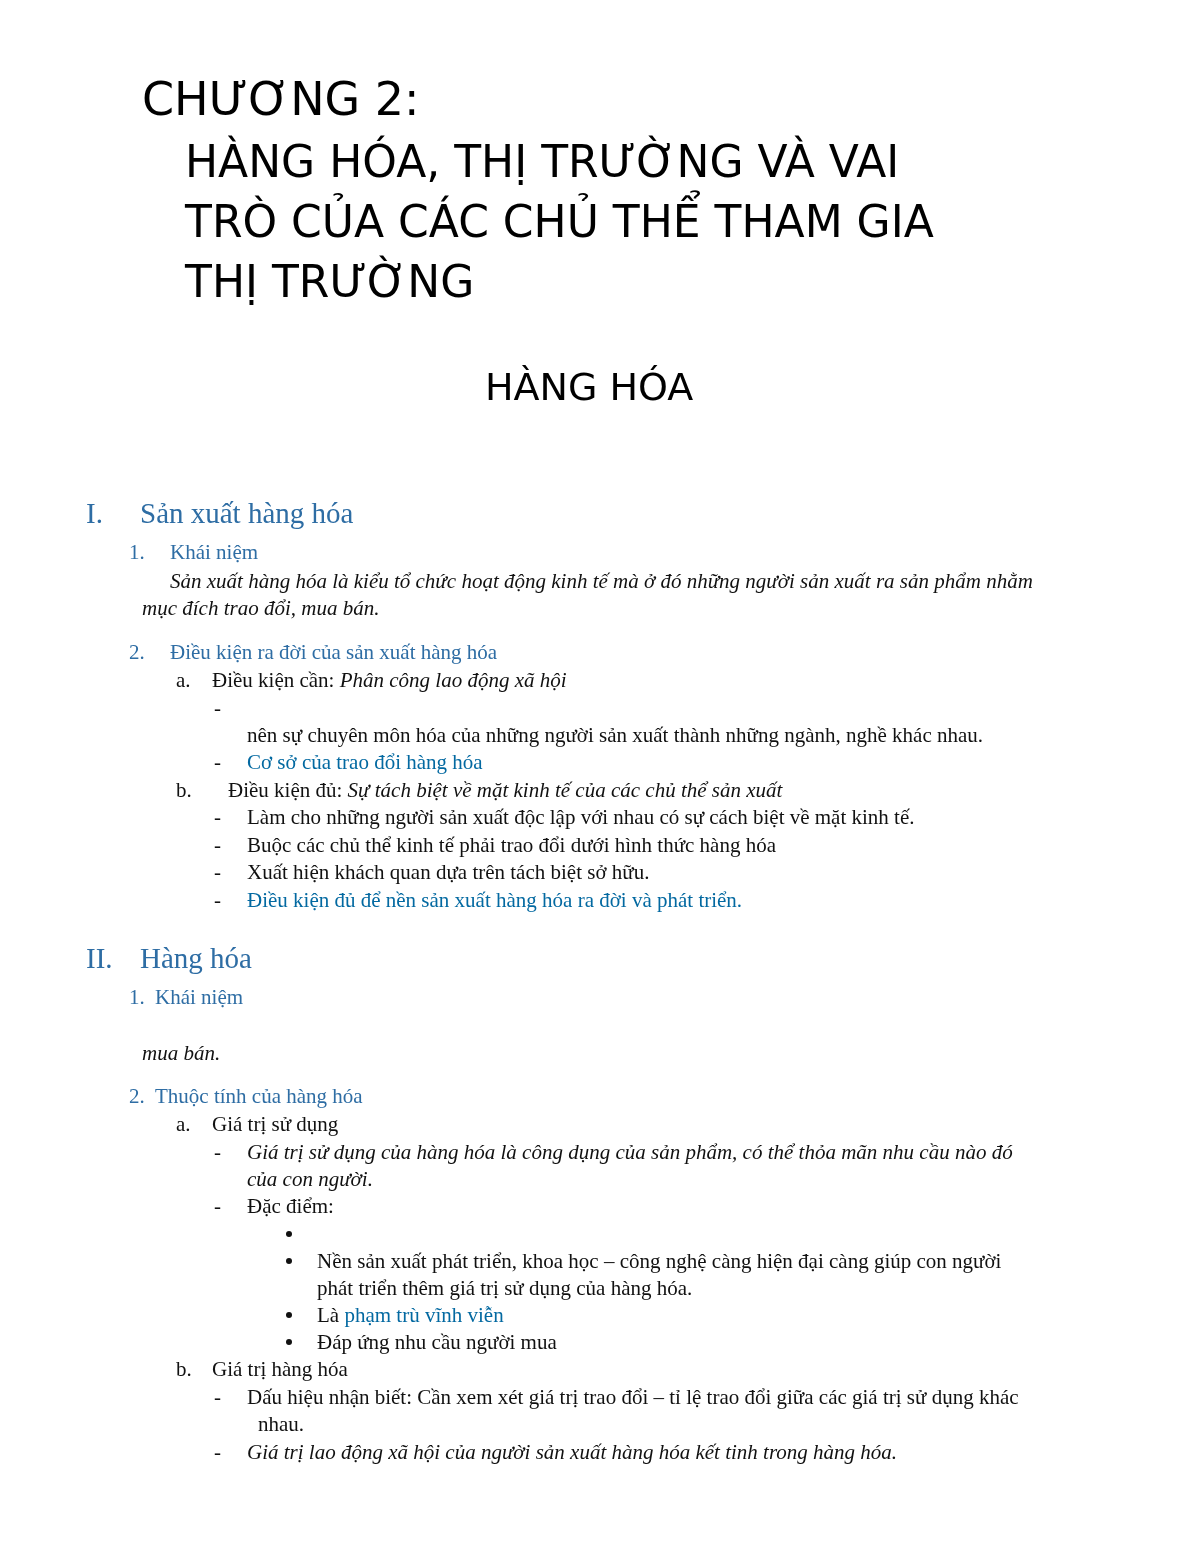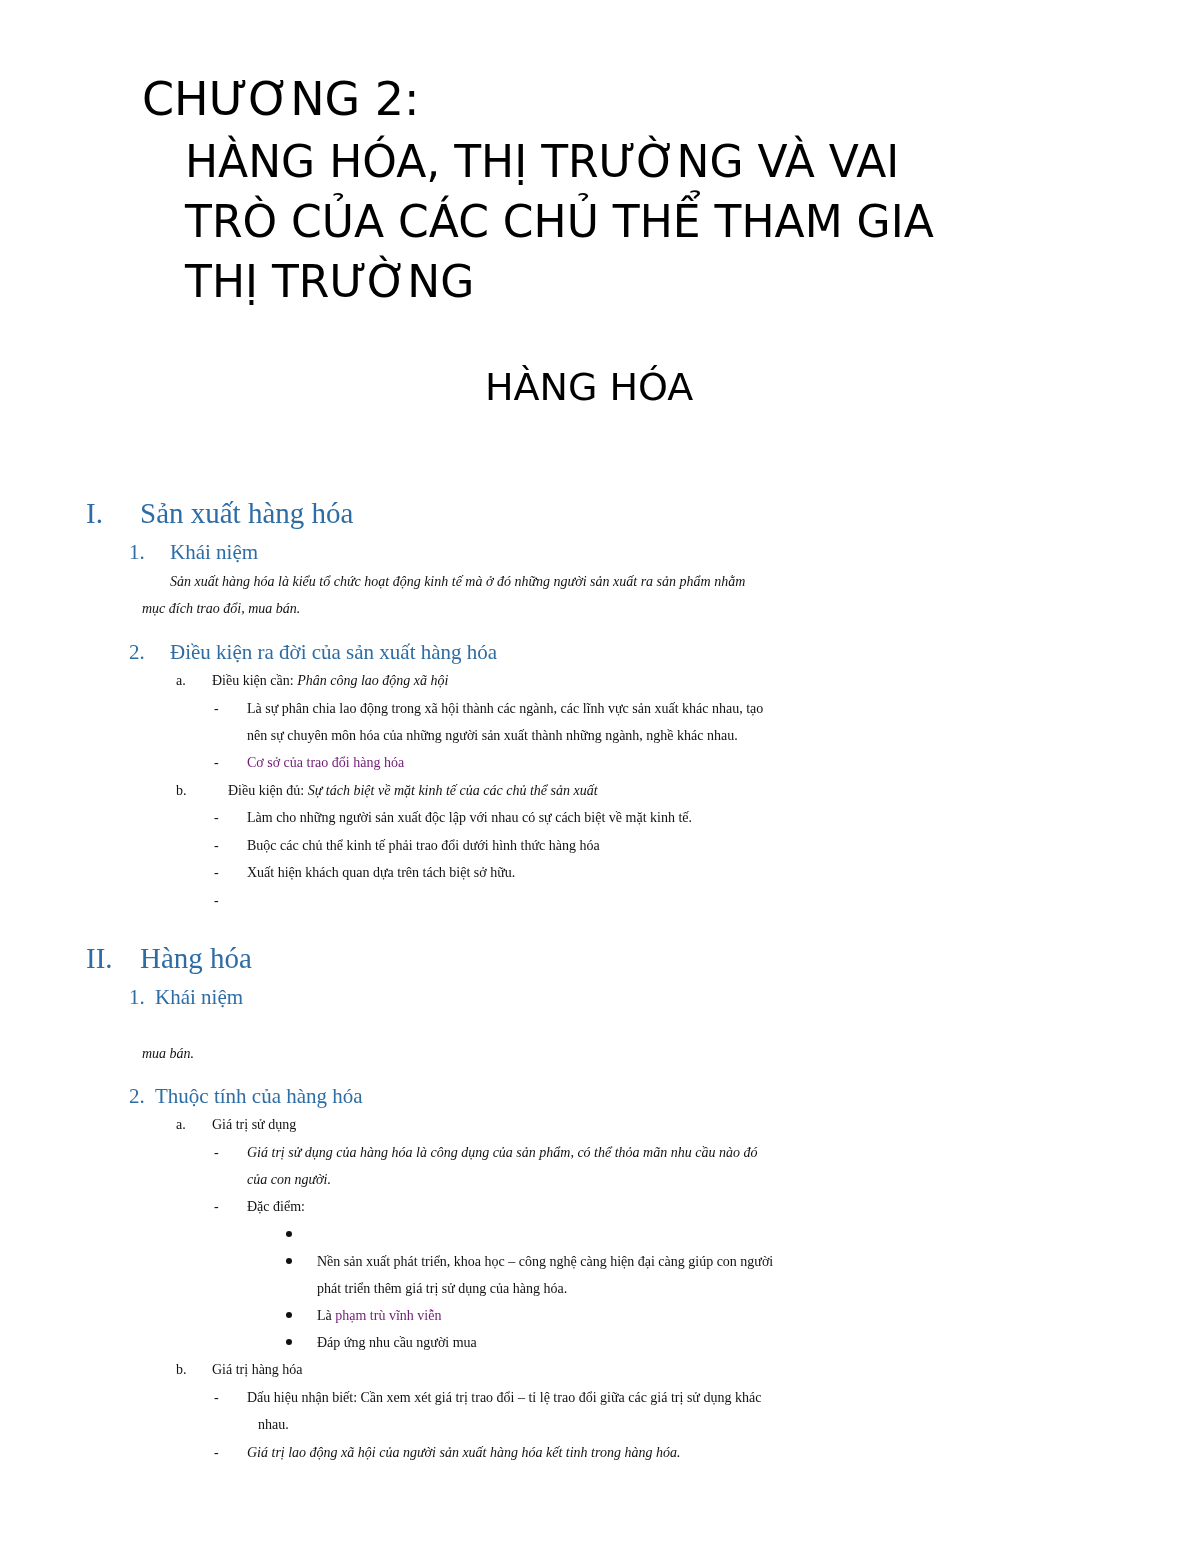--- a/index.html
+++ b/index.html
@@ -17,23 +17,23 @@
     .chapter-title {
       font-family: "DejaVu Sans", sans-serif; font-size: 44px; color: #000;
       line-height: 58px;
     }
     .section-big {
       font-family: "DejaVu Sans", sans-serif; font-size: 38px; color: #000;
     }
 
     .h1 { font-family: "Liberation Serif", serif; font-size: 29px; color: #2e6da4; }
     .h2 { font-family: "Liberation Serif", serif; font-size: 21px; color: #2e6da4; }
-    .body { font-family: "Liberation Serif", serif; font-size: 14px; color: #111; line-height: 27px; }
+    .body { font-family: "Liberation Serif", serif; font-size: 21px; color: #111; line-height: 27px; }
     .italic { font-style: italic; }
-    .red { color: #701a75; }
+    .red { color: #0369a1; }
     .bullet-dot {
       position: absolute; width: 6px; height: 6px; border-radius: 50%; background: #111;
     }
   </style>
 </head>
 <body>
 
 <div class="page">
 
   <div class="abs chapter-line" style="left:142px; top:70px;">CHƯƠNG 2:</div>
@@ -53,36 +53,36 @@
   <div class="abs body italic" style="left:142px; top:595px;">mục đích trao đổi, mua bán.</div>
 
   <div class="abs h2" style="left:129px; top:640px;">2.</div>
   <div class="abs h2" style="left:170px; top:640px;">Điều kiện ra đời của sản xuất hàng hóa</div>
 
   <div class="abs body" style="left:176px; top:667px;">a.</div>
   <div class="abs body" style="left:212px; top:667px;">
     <span>Điều kiện cần: </span><span class="italic">Phân công lao động xã hội</span>
   </div>
   <div class="abs body" style="left:214px; top:695px;">-</div>
-  <div class="abs body" style="left:247px; top:695px;">Là sự phân chia lao động trong xã hội thành các ngành, các lĩnh vực sản xuất khác nhau, tạo</div>
   <div class="abs body" style="left:247px; top:722px;">nên sự chuyên môn hóa của những người sản xuất thành những ngành, nghề khác nhau.</div>
   <div class="abs body" style="left:214px; top:749px;">-</div>
   <div class="abs body red" style="left:247px; top:749px;">Cơ sở của trao đổi hàng hóa</div>
 
   <div class="abs body" style="left:176px; top:777px;">b.</div>
   <div class="abs body" style="left:228px; top:777px;">
     <span>Điều kiện đủ: </span><span class="italic">Sự tách biệt về mặt kinh tế của các chủ thể sản xuất</span>
   </div>
   <div class="abs body" style="left:214px; top:804px;">-</div>
   <div class="abs body" style="left:247px; top:804px;">Làm cho những người sản xuất độc lập với nhau có sự cách biệt về mặt kinh tế.</div>
   <div class="abs body" style="left:214px; top:832px;">-</div>
   <div class="abs body" style="left:247px; top:832px;">Buộc các chủ thể kinh tế phải trao đổi dưới hình thức hàng hóa</div>
   <div class="abs body" style="left:214px; top:859px;">-</div>
   <div class="abs body" style="left:247px; top:859px;">Xuất hiện khách quan dựa trên tách biệt sở hữu.</div>
   <div class="abs body" style="left:214px; top:887px;">-</div>
+  <div class="abs body red" style="left:247px; top:887px;">Điều kiện đủ để nền sản xuất hàng hóa ra đời và phát triển.</div>
 
   <div class="abs h1" style="left:86px; top:942px;text-align:right;">II.</div>
   <div class="abs h1" style="left:140px; top:942px;">Hàng hóa</div>
 
   <div class="abs h2" style="left:129px; top:985px;">1.</div>
   <div class="abs h2" style="left:155px; top:985px;">Khái niệm</div>
 
   <div class="abs body italic" style="left:142px; top:1040px;">mua bán.</div>
 
   <div class="abs h2" style="left:129px; top:1084px;">2.</div>

